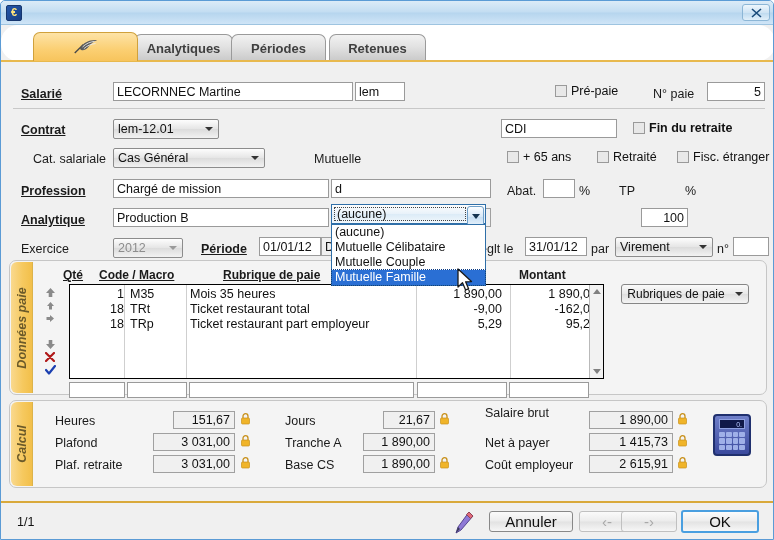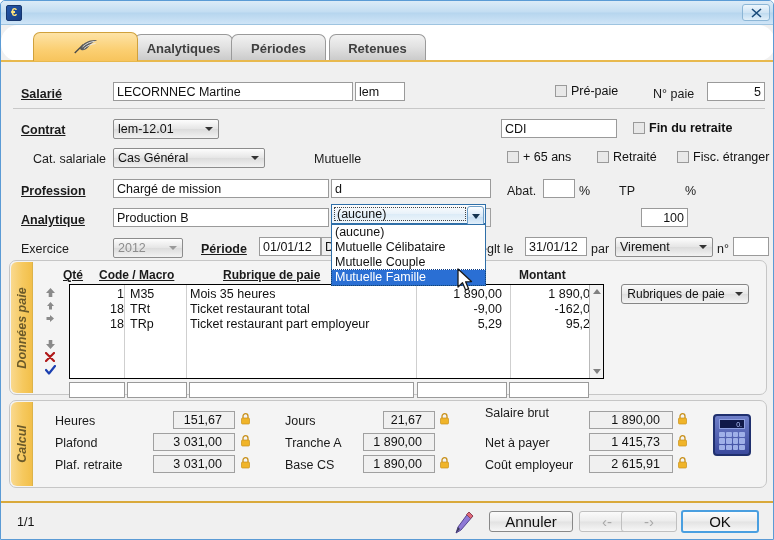--- a/index.html
+++ b/index.html
@@ -297,21 +297,21 @@
     border-top: 4px solid #333;
   }
 
   
   .cl { position: absolute; font-size: 12.5px; color: #1a1a1a; white-space: nowrap; }
   .cv {
     position: absolute; height: 18px;
     background: #f0f0f0; border: 1px solid #a0a0a0;
     font-size: 12.5px; color: #111;
     display: flex; align-items: center; justify-content: flex-end;
-    padding-right: 12px;
+    padding-right: 4px;
   }
   .lock { position: absolute; width: 11px; height: 12px; }
 
   #calc-icon {
     position: absolute; left: 712px; top: 352px;
     width: 38px; height: 42px;
     background: linear-gradient(to bottom, #6f7fc9, #3b4a9e);
     border: 2px solid #20306e;
     border-radius: 4px;
   }

